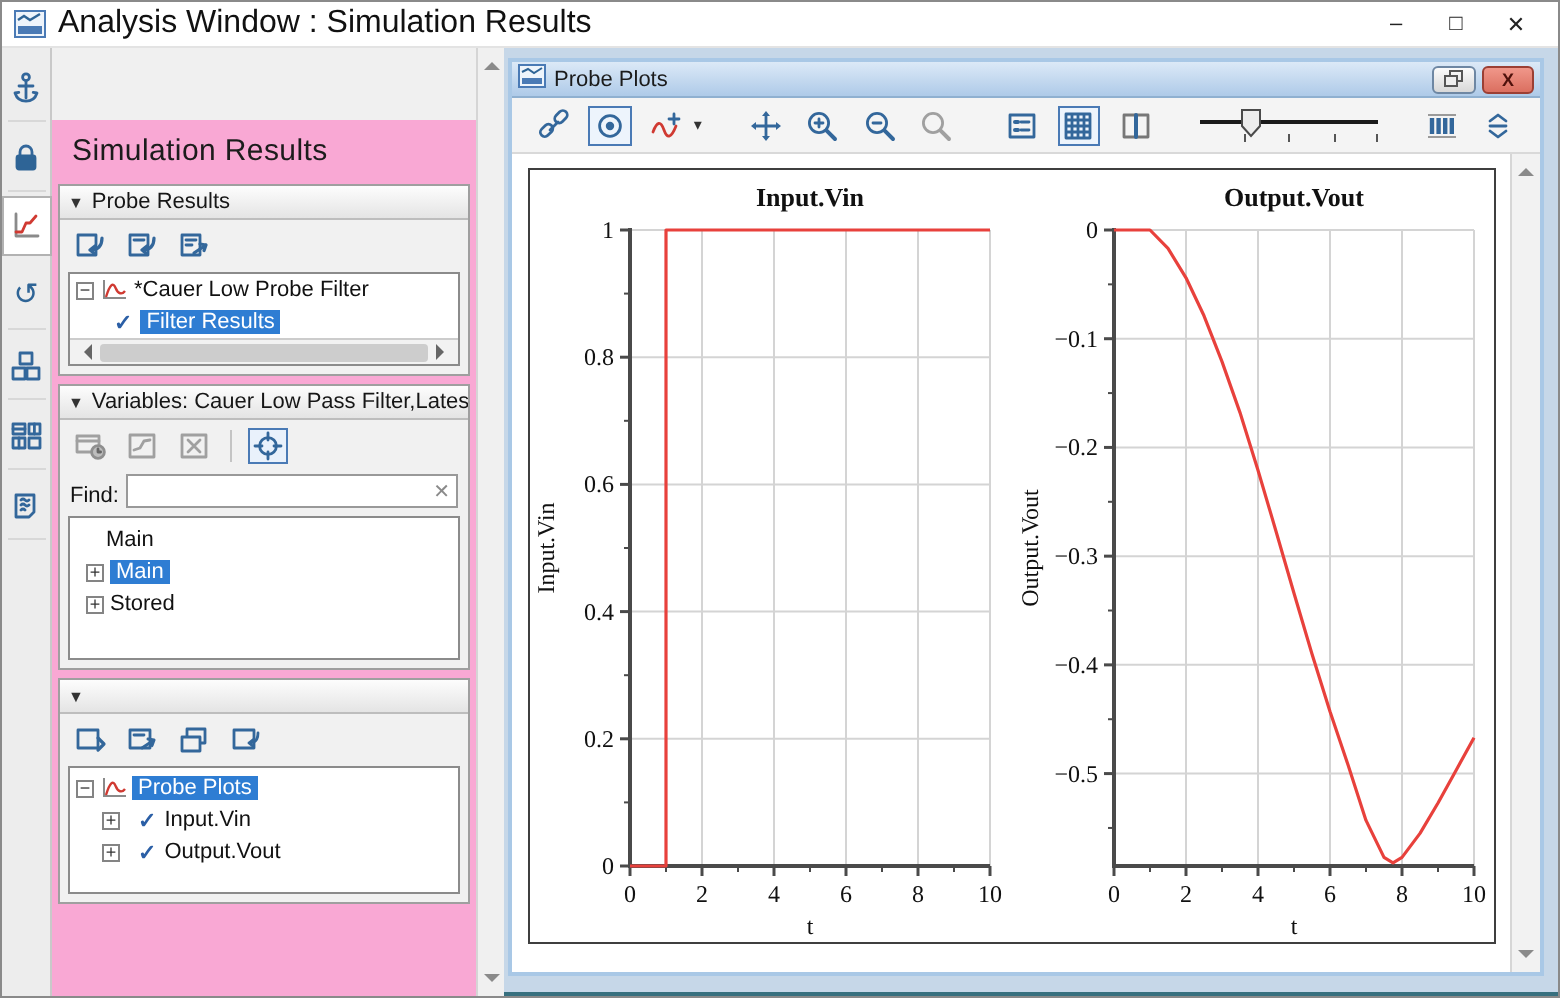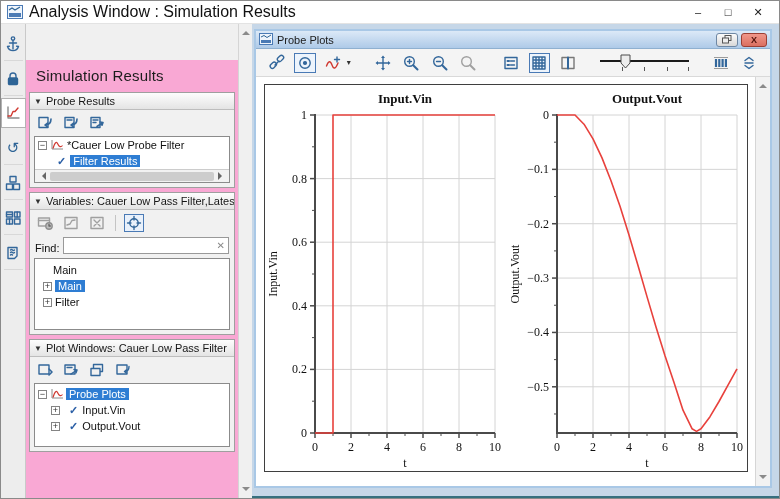--- a/index.html
+++ b/index.html
@@ -245,29 +245,28 @@
         <div class="treebox" style="height:72px">
           <div class="trow" style="padding-left:18px;margin-top:3px">
             <span>Main</span>
           </div>
           <div class="trow" style="padding-left:8px">
             <span class="exp">+</span>
             <span class="sellabel">Main</span>
           </div>
           <div class="trow" style="padding-left:8px">
             <span class="exp">+</span>
-            <span>Filter</span>
+            <span>Stored</span>
           </div>
         </div>
       </div>
 
       <div class="section">
         <div class="sechead">
           <span class="tri">▼</span>
-          <span>Plot Windows: Cauer Low Pass Filter</span>
         </div>
         <div class="secbar">
           <div class="tbtn">
             <svg class="ic" width="18" height="18" viewBox="0 0 18 18">
                 <rect x="3" y="4" width="10" height="9"></rect>
                 <path d="M13,8 l3,3 l-3,3" stroke-width="1.6"></path>
               </svg>
           </div>
           <div class="tbtn">
             <svg class="ic" width="18" height="18" viewBox="0 0 18 18">

